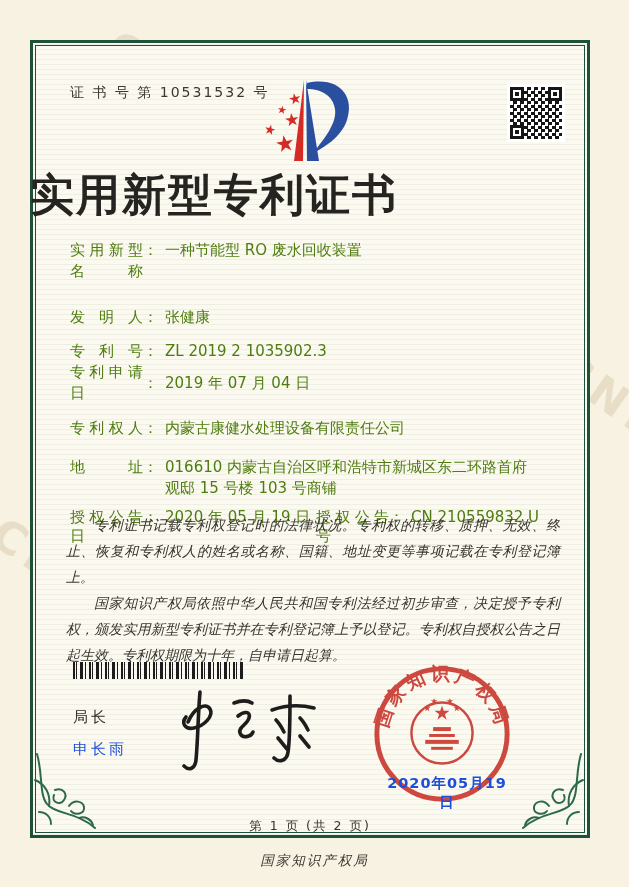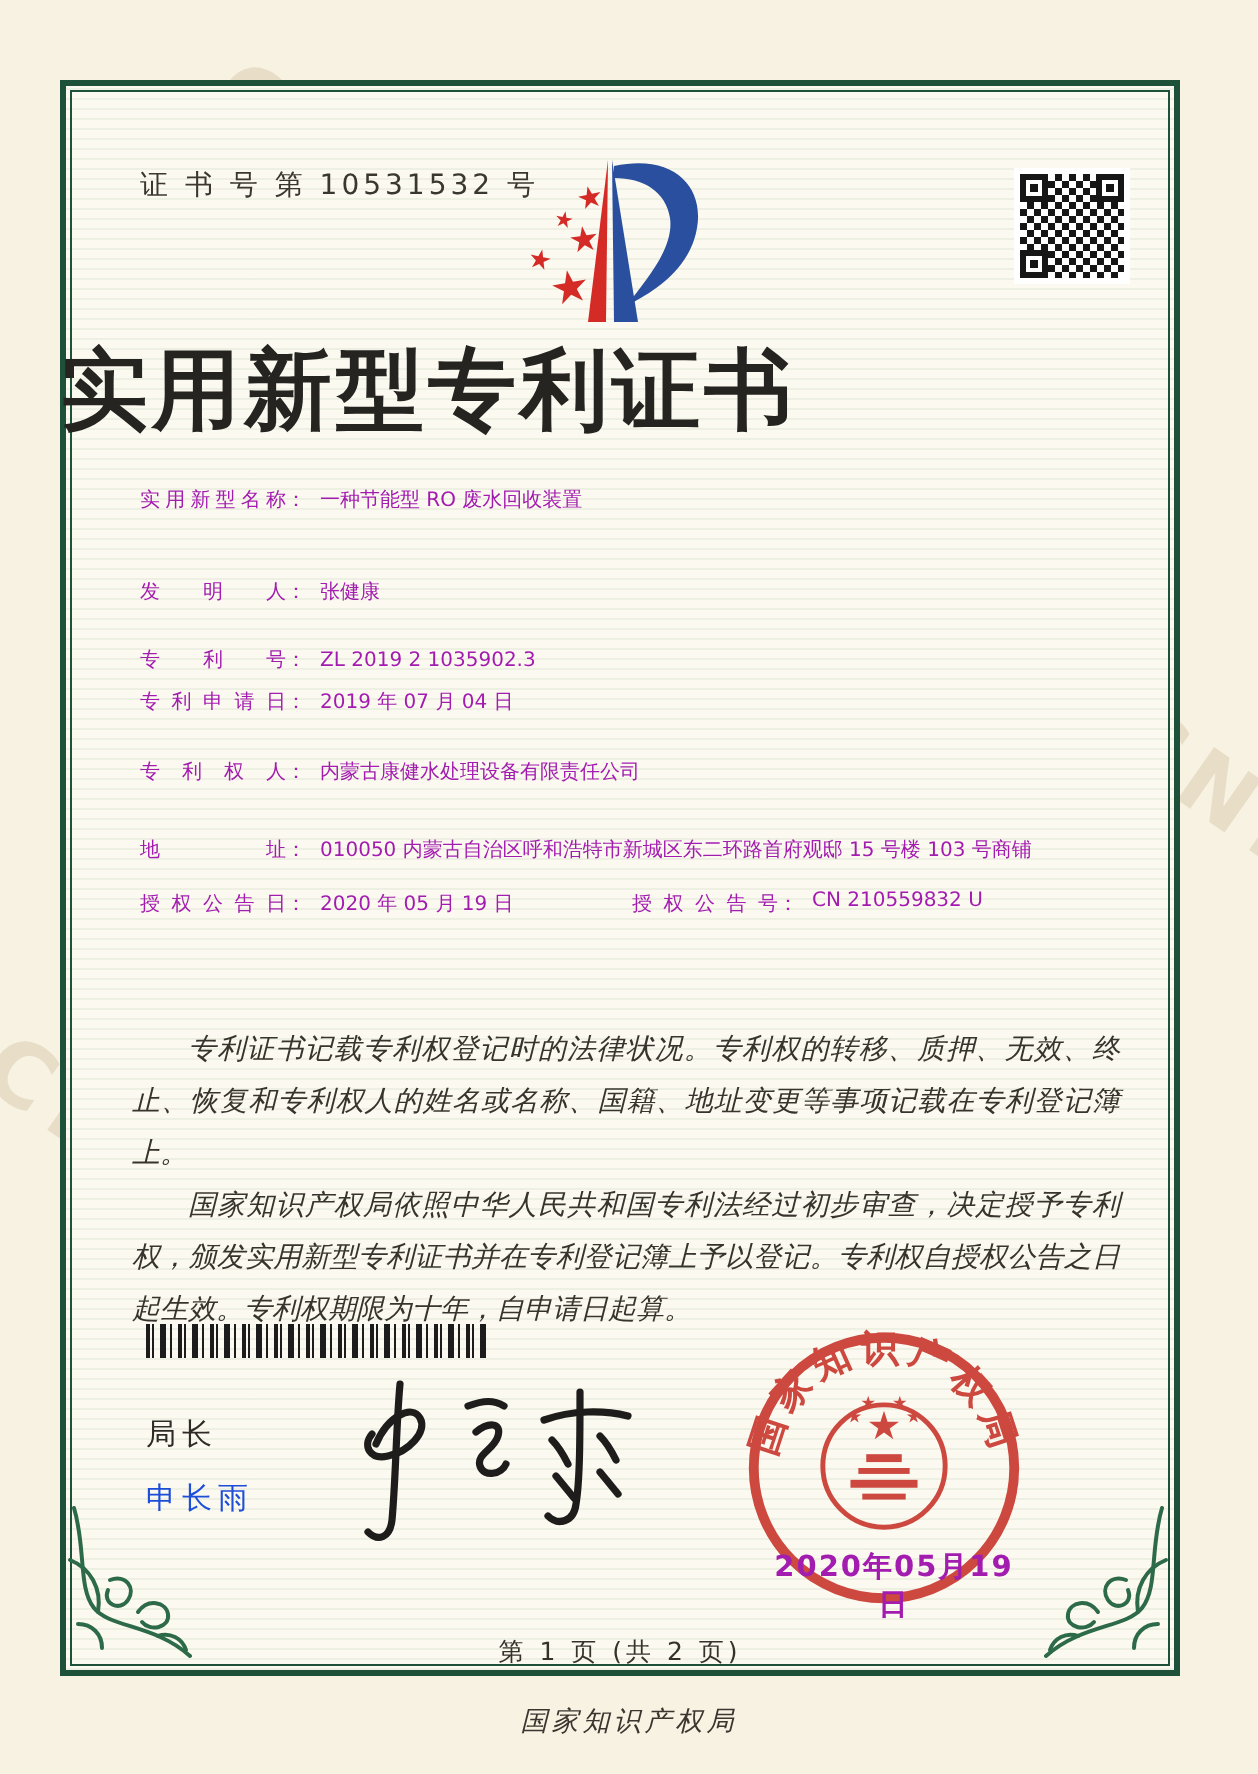--- a/index.html
+++ b/index.html
@@ -47,30 +47,30 @@
   }
   .finder { position:absolute; width:14px; height:14px; border:3px solid #161616; background:#fff; }
   .finder::after { content:""; position:absolute; inset:2px; background:#161616; }
   .f-tl { left:0; top:0; } .f-tr { right:0; top:0; } .f-bl { left:0; bottom:0; }
   .title {
     position:absolute; left:30px; top:166px; width:444px;
     text-align:left; font-family:"DejaVu Serif","Liberation Serif",serif;
     font-size:44px; font-weight:bold; letter-spacing:2px; color:#262420;
   }
   
-  .fields { position:absolute; left:70px; top:240px; width:470px; font-size:10px; color:#a21caf; }
+  .fields { position:absolute; left:70px; top:240px; width:470px; font-size:15px; color:#4d7c0f; }
   .frow { display:flex; align-items:flex-start; line-height:21px; }
   .flabel {
     width:73px; flex:0 0 73px; text-align:justify; text-align-last:justify;
     letter-spacing:0;
   }
   .fcolon { flex:0 0 auto; }
   .fvalue { margin-left:7px; max-width:382px; }
   .mb24 { margin-bottom:25px; } .mb13 { margin-bottom:13px; } .mb20 { }
-  .mb14 { margin-bottom:14px; } .mb18 { margin-bottom:18px; } .mb10 { margin-bottom:9px; }
+  .mb14 { margin-bottom:14px;align-items:center; } .mb18 { margin-bottom:18px; } .mb10 { margin-bottom:9px; }
   .grant-row { display:flex; }
   .grant-a { display:flex; width:246px; flex:0 0 246px; }
   .grant-b { display:flex; }
   
   .body-text {
     position:absolute; left:66px; top:512px; width:494px;
     font-family:"DejaVu Serif","Liberation Serif",serif; font-style:italic;
     font-size:14px; line-height:26px; color:#37342d; text-align:justify;
   }
   .body-text p { text-indent:2em; }
@@ -81,21 +81,21 @@
       #1c1c1c 3px 4px, transparent 4px 7px,
       #1c1c1c 7px 10px, transparent 10px 12px,
       #1c1c1c 12px 13px, transparent 13px 16px);
   }
   .sig-title { position:absolute; left:73px; top:708px; font-size:15px; letter-spacing:3px; color:#2e2b26; }
   .sig-name  { position:absolute; left:73px; top:740px; font-size:15px; letter-spacing:3px; color:#1d4ed8; }
   .sig-script { position:absolute; left:168px; top:686px; }
   .seal { position:absolute; left:368px; top:660px; opacity:.9; }
   .seal-date {
     position:absolute; left:381px; top:774px; width:132px; text-align:center;
-    color:#a21caf; font-size:14.5px; letter-spacing:1px; font-weight:bold;
+    color:#1d4ed8; font-size:14.5px; letter-spacing:1px; font-weight:bold;
   }
   .page-info {
     position:absolute; left:30px; top:818px; width:560px; text-align:center;
     font-size:12.5px; color:#35322c; letter-spacing:2px;
   }
   .note {
     position:absolute; left:0; top:852px; width:629px; text-align:center;
     font-family:"DejaVu Serif","Liberation Serif",serif; font-style:italic;
     font-size:13.5px; color:#3a362f; letter-spacing:2px;
   }
@@ -187,21 +187,21 @@
       <span class="fvalue">2019 年 07 月 04 日</span>
     </div>
     <div class="frow mb18">
       <span class="flabel">专利权人</span>
         <span class="fcolon">：</span>
       <span class="fvalue">内蒙古康健水处理设备有限责任公司</span>
     </div>
     <div class="frow mb10">
       <span class="flabel">地址</span>
         <span class="fcolon">：</span>
-      <span class="fvalue">010050 内蒙古自治区呼和浩特市新城区东二环路首府观邸 15 号楼 103 号商铺</span>
+      <span class="fvalue">016610 内蒙古自治区呼和浩特市新城区东二环路首府观邸 15 号楼 103 号商铺</span>
     </div>
     <div class="grant-row">
       <div class="grant-a">
         <span class="flabel">授权公告日</span>
           <span class="fcolon">：</span>
         <span class="fvalue">2020 年 05 月 19 日</span>
       </div>
       <div class="grant-b">
         <span class="flabel">授权公告号</span>
           <span class="fcolon">：</span>

